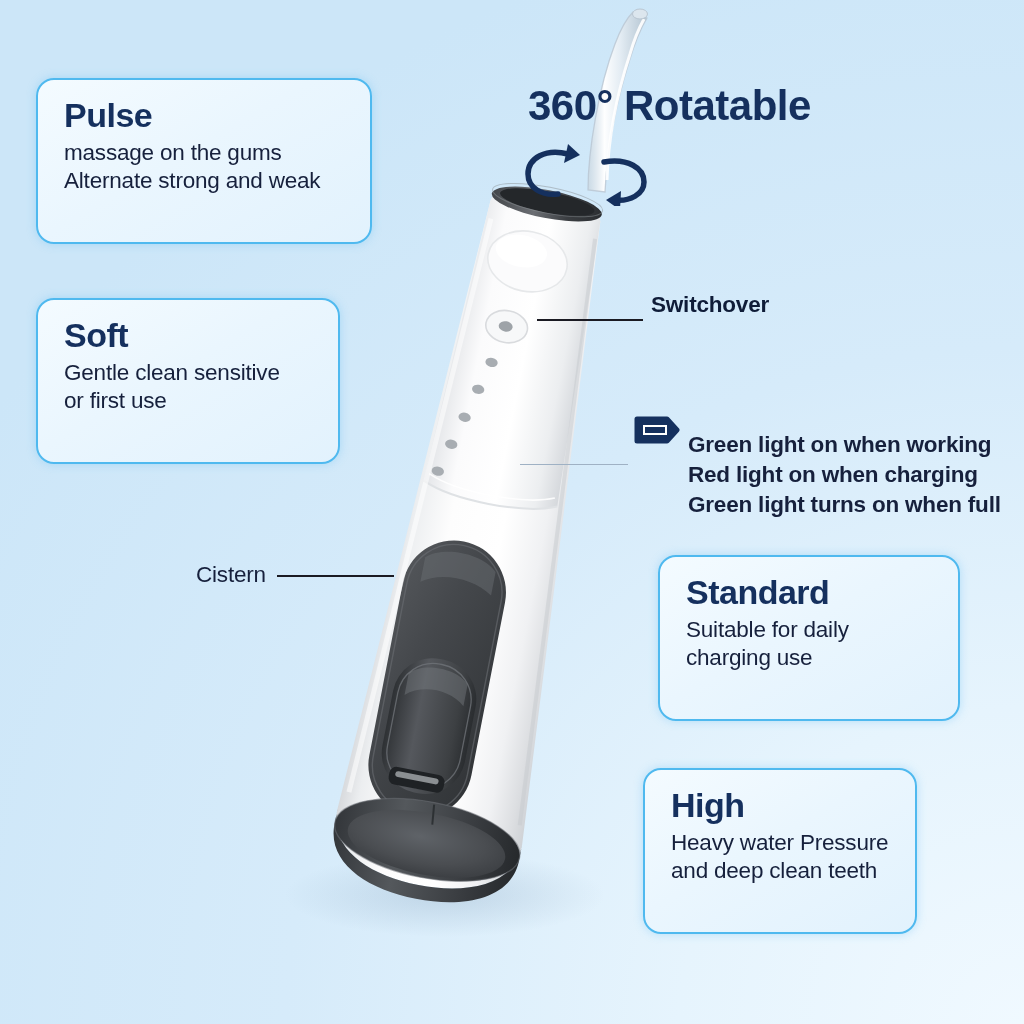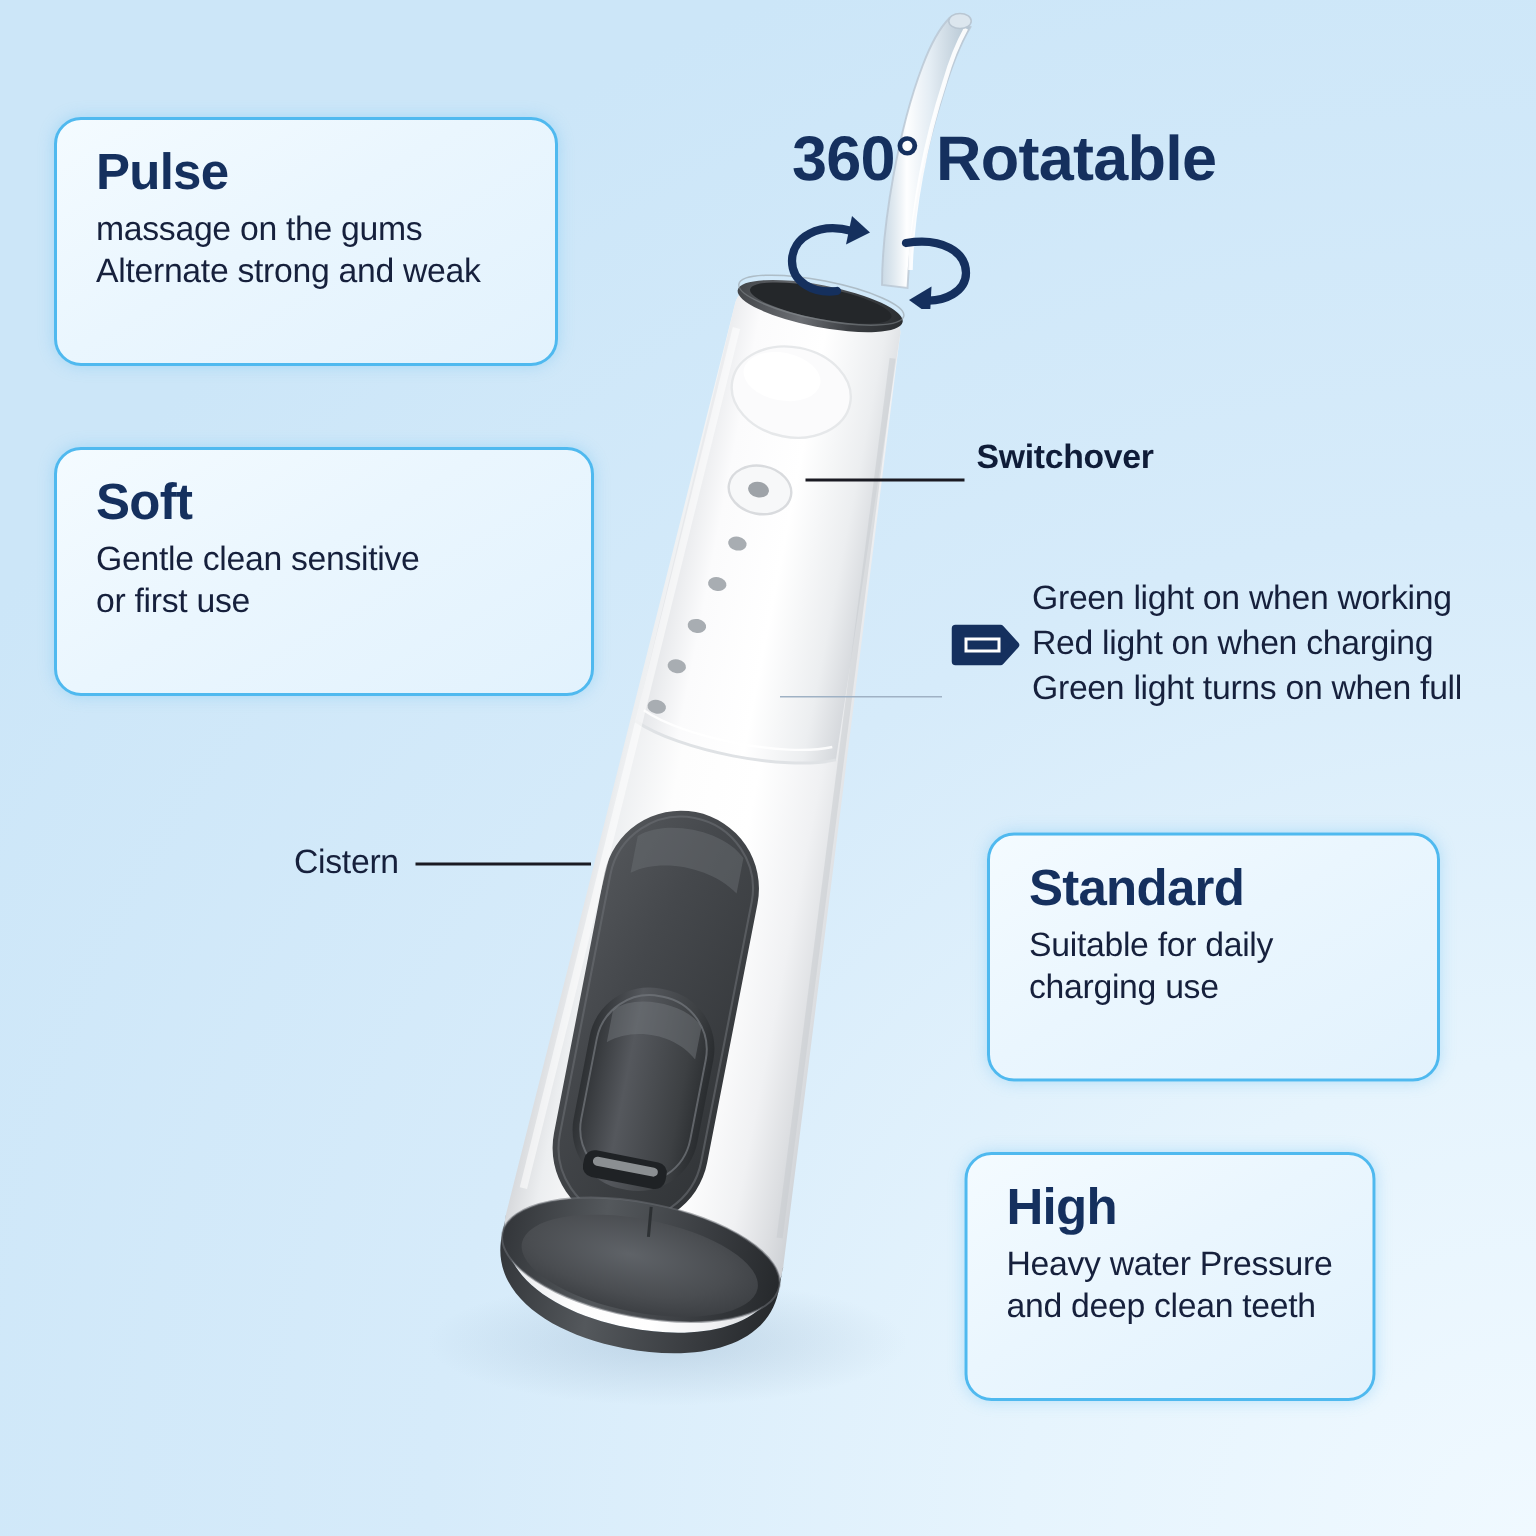--- a/index.html
+++ b/index.html
@@ -34,21 +34,21 @@
   }
   .card-desc{
     color:#16203c;
     font-size:22.5px;
     line-height:1.26;
     letter-spacing:-.2px;
   }
   .card-desc div{white-space:nowrap;}
 
   #card-pulse{left:36px;top:78px;width:336px;height:166px;}
-  #card-soft{left:36px;top:298px;width:360px;height:166px;}
+  #card-soft{left:36px;top:298px;width:304px;height:166px;}
   #card-standard{left:658px;top:555px;width:302px;height:166px;}
   #card-high{left:643px;top:768px;width:274px;height:166px;}
 
   
   #rotatable-head{
     position:absolute;left:496px;top:82px;width:340px;
     color:#15305e;font-size:42px;font-weight:bold;letter-spacing:-.5px;
     white-space:nowrap;
     margin-left:32px;
   }
@@ -61,21 +61,21 @@
   .callout-strong{font-weight:bold;color:#0f1c38;}
   .leader{
     position:absolute;height:0;border-top:2px solid #1a1a22;
   }
   #switchover-label{left:651px;top:292px;}
   #switchover-line{left:537px;top:319px;width:106px;}
   #cistern-label{left:196px;top:562px;}
   #cistern-line{left:277px;top:575px;width:117px;}
 
   #battery-icon{position:absolute;left:634px;top:416px;width:46px;height:28px;}
-  #battery-lines{position:absolute;left:688px;top:384px;}
+  #battery-lines{position:absolute;left:688px;top:430px;font-weight:bold;}
   #battery-lines div{
     color:#16203c;font-size:22.5px;line-height:1.33;letter-spacing:-.2px;white-space:nowrap;
   }
   #battery-leader{left:520px;top:464px;width:108px;border-top:1px solid #9fb1c4;}
 
   
   #device{
     position:absolute;left:255px;top:-10px;width:430px;height:960px;
   }
   #device svg{display:block;}

